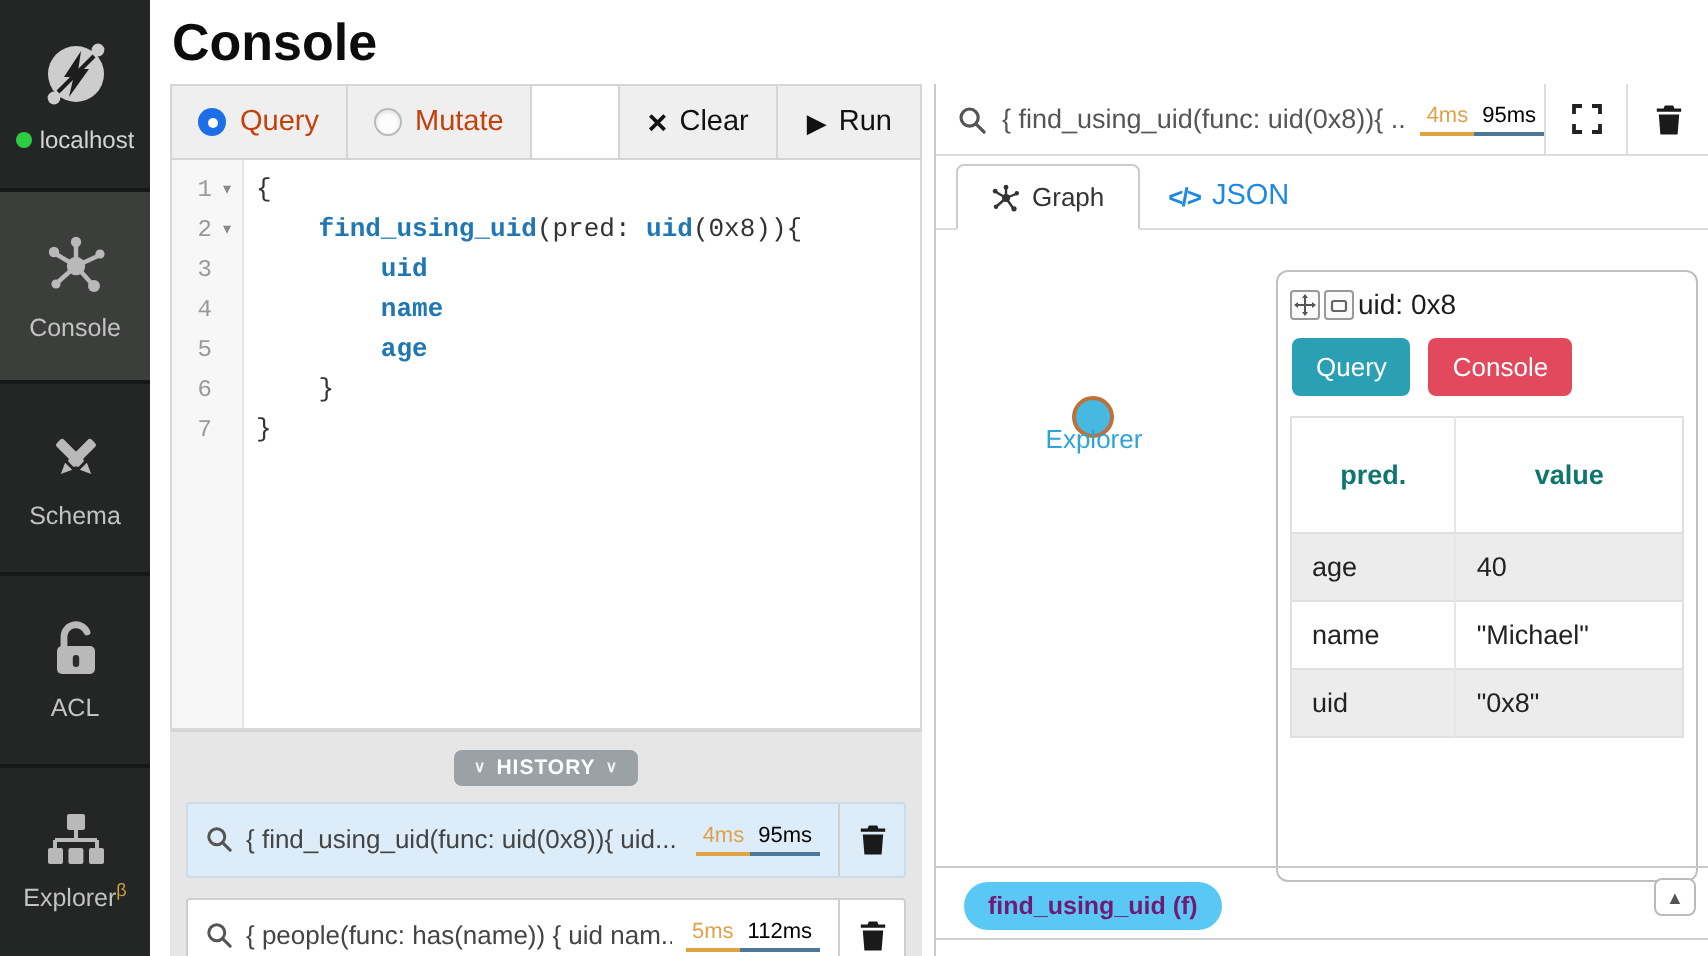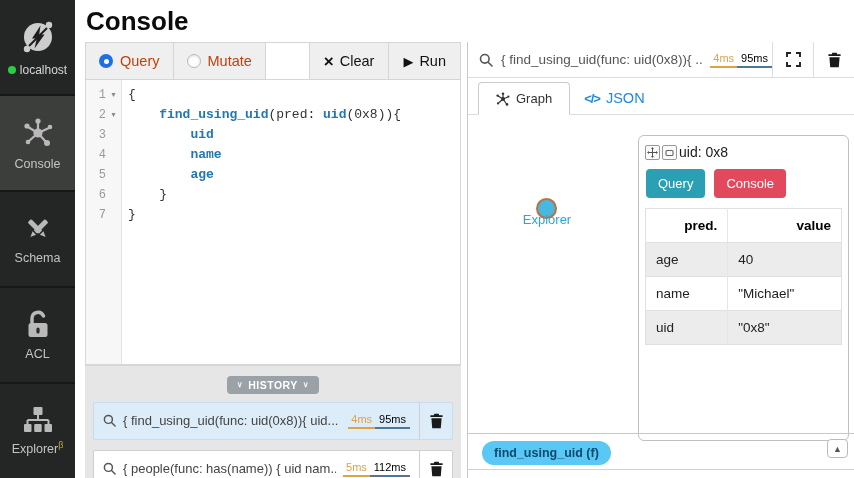--- a/index.html
+++ b/index.html
@@ -93,28 +93,28 @@
              border:1px solid #c0c0c0; border-radius:6px; padding:6px 6px; }
   .details-head { display:flex; align-items:center; gap:2px; font-size:14px; color:#1b1b1b; margin:2px 0 9px; }
   .mini-box { width:15px; height:15px; border:1px solid #999; border-radius:2px; display:inline-flex;
               align-items:center; justify-content:center; background:#fafafa; cursor:pointer; }
   .d-btns { display:flex; gap:9px; margin:0 0 10px 1px; }
   .btn-expand, .btn-delete { border:none; border-radius:4px; color:#fff; font-size:13px; padding:7px 12px;
               cursor:pointer; font-family:"Liberation Sans",sans-serif; }
   .btn-expand { background:#2ba0b4; }
   .btn-delete { background:#e2495d; }
   .d-table { width:100%; border-collapse:collapse; font-size:13.5px; border:1px solid #e0e0e0; }
-  .d-table th { text-align:right; font-weight:700; color:#000000; padding:9px 10px; border-bottom:1px solid #e0e0e0; }
+  .d-table th { text-align:center; font-weight:700; color:#0f766e; padding:21px 10px; border-bottom:1px solid #e0e0e0; }
   .d-table th:first-child, .d-table td:first-child { width:42%; border-right:1px solid #e6e6e6; }
   .d-table td { padding:9px 10px; color:#222; border-top:1px solid #e0e0e0; }
   .d-table tbody tr:nth-child(odd) { background:#ececec; }
 
   
   .result-foot { height:37px; border-top:1px solid #c9c9c9; border-bottom:1px solid #d2d2d2; position:relative; }
-  .foot-badge { position:absolute; left:14px; top:7px; background:#5ac8f5; color:#0c4a6e;
+  .foot-badge { position:absolute; left:14px; top:7px; background:#5ac8f5; color:#701a75;
                 font-size:12.5px; font-weight:700; padding:5px 12px; border-radius:12px; cursor:pointer; }
   .collapse-btn { position:absolute; right:6px; top:5px; width:21px; height:19px; background:#fff;
                   border:1px solid #bbb; border-radius:4px; color:#555; font-size:9px;
                   display:flex; align-items:center; justify-content:center; cursor:pointer; }
   .bottom-strip { height:8px; background:#fff; }
 </style>
 </head>
 <body>
 
 <div class="app">

